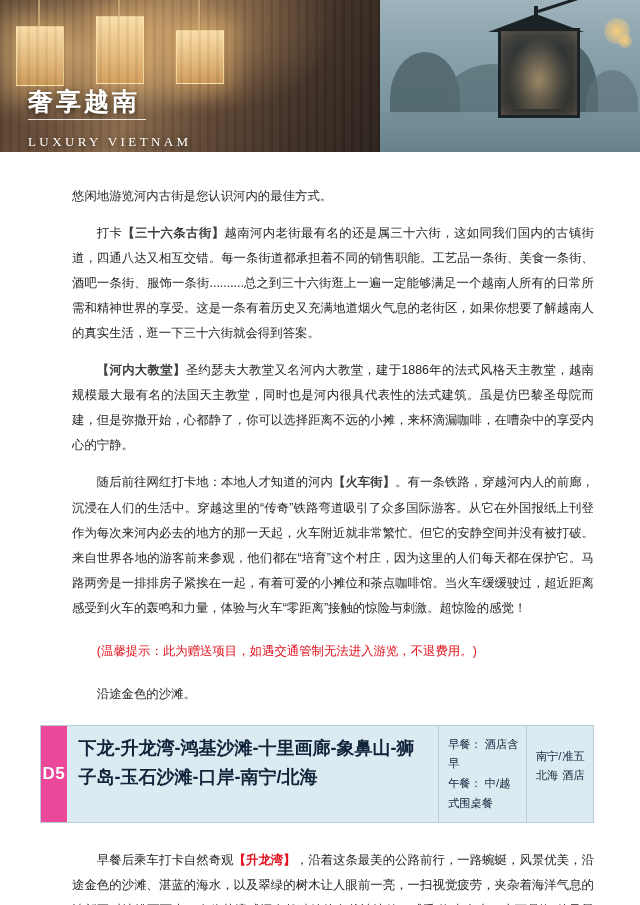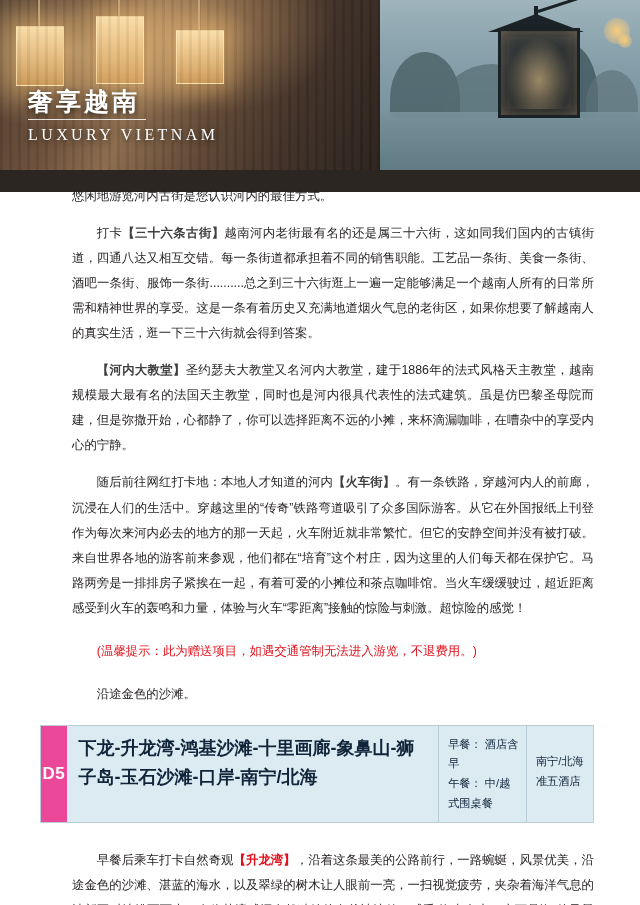--- a/index.html
+++ b/index.html
@@ -17,21 +17,21 @@
   .page {
     position: relative;
     width: 640px;
     height: 905px;
   }
 
   
   .banner {
     position: relative;
     width: 640px;
-    height: 192px;
+    height: 152px;
     overflow: hidden;
     background: #2b2622;
   }
   .banner-left {
     position: absolute;
     left: 0; top: 0;
     width: 380px; height: 170px;
     background:
       radial-gradient(ellipse at 18% 30%, rgba(255,214,150,0.45) 0%, rgba(120,80,45,0.0) 45%),
       radial-gradient(ellipse at 55% 18%, rgba(255,200,130,0.35) 0%, rgba(90,60,40,0.0) 42%),
@@ -132,22 +132,22 @@
     color: #ffffff;
     text-shadow: 0 2px 6px rgba(0,0,0,0.65);
   }
   .brand-cn {
     font-size: 25px;
     letter-spacing: 3px;
     font-weight: 700;
     line-height: 1.1;
   }
   .brand-en {
-    margin-top: 6px;
-    font-size: 16px;
+    margin-top: 14px;
+    font-size: 13px;
     letter-spacing: 3.4px;
     font-family: "Liberation Serif", serif;
   }
   .brand-rule {
     margin-top: 3px;
     width: 118px;
     height: 1px;
     background: rgba(255,255,255,0.85);
   }
 
@@ -213,26 +213,26 @@
     font-size: 11.2px;
     line-height: 1.75;
     color: #10243a;
     display: flex;
     flex-direction: column;
     justify-content: space-between;
   }
   .day-hotel {
     width: 84px;
     border-left: 1px solid #b9cdd9;
-    padding: 5px 6px 9px 9px;
+    padding: 21px 6px 9px 9px;
     font-size: 11.2px;
     line-height: 1.75;
     color: #10243a;
     display: flex;
-    flex-direction: column;
+    flex-direction: row;
     justify-content: center;
   }
   .day-body {
     padding: 12px 46px 0 72px;
     font-size: 12.4px;
     line-height: 2.02;
     text-align: justify;
   }
   .hl-blue {
     color: #e2111c;

